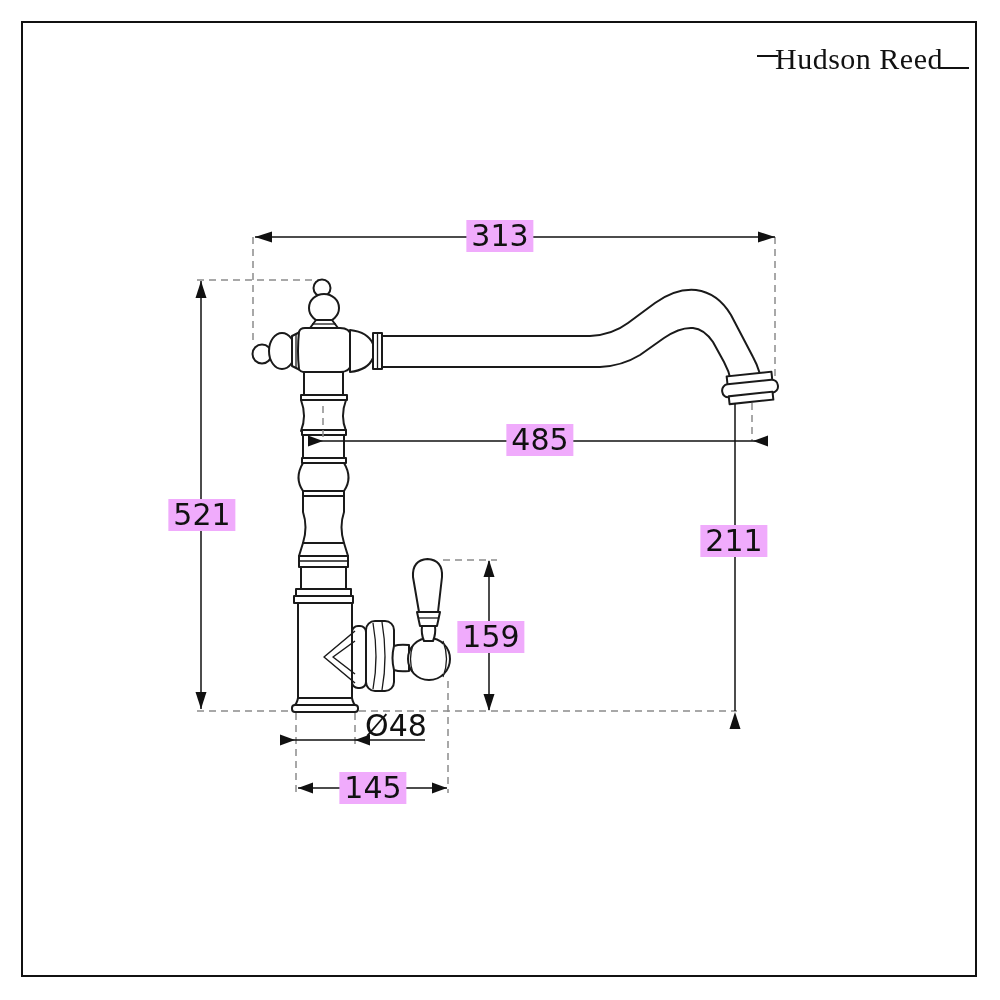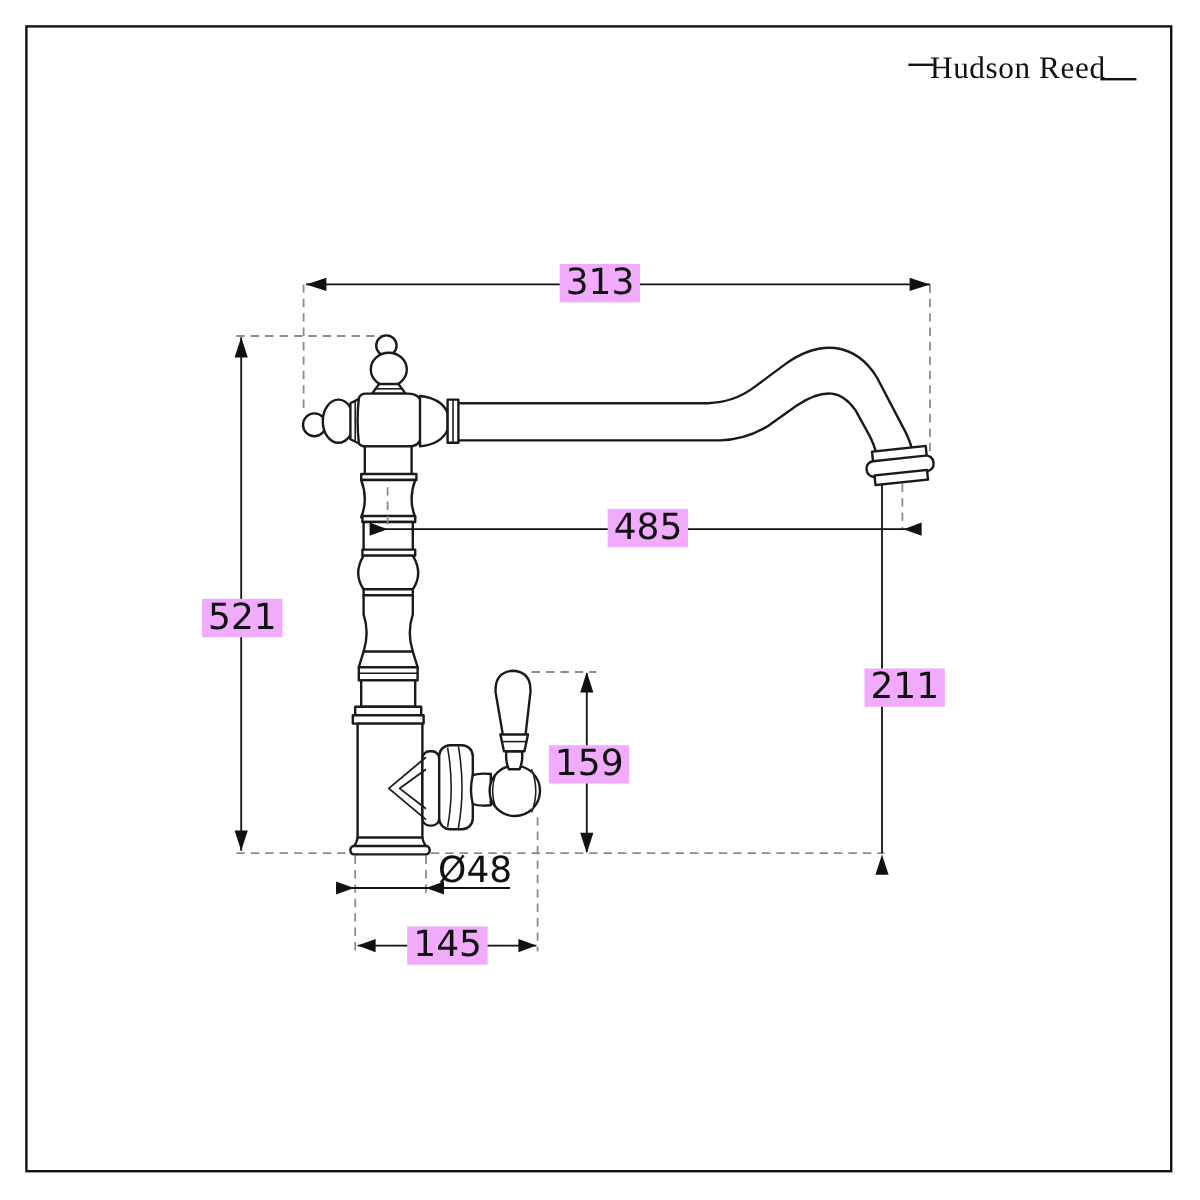--- a/index.html
+++ b/index.html
@@ -6,21 +6,21 @@
   .stage{
     position:relative;width:1000px;height:1000px;background:#fff;overflow:hidden;
     font-family:"DejaVu Sans","Liberation Sans",sans-serif;color:#111;
   }
   .frame{
     position:absolute;left:21px;top:21px;width:956px;height:956px;
     border:2px solid #111;box-sizing:border-box;
   }
   .logo{
     position:absolute;top:44px;left:757px;display:flex;align-items:center;
-    font-family:"Liberation Serif","DejaVu Serif",serif;font-size:26px;color:#111;
+    font-family:"Liberation Serif","DejaVu Serif",serif;font-size:30px;color:#111;
     white-space:nowrap;letter-spacing:0.5px;
   }
   .logo .word{line-height:1;}
   .logo .dash-left{width:21px;height:2px;background:#111;margin-right:-3px;transform:translateY(-3px);}
   .logo .dash-right{width:30px;height:2px;background:#111;margin-left:-4px;transform:translateY(9px);}
   svg.draw{position:absolute;left:0;top:0;}
   .dimlabel{
     position:absolute;transform:translate(-50%,-50%);
     font-size:30px;line-height:1;background:#f0abfc;padding:1px 5px;
     color:#111;white-space:nowrap;
@@ -148,18 +148,18 @@
       <polygon points="295,740 280,734.5 280,745.5"></polygon>
       <polygon points="355,740 370,734.5 370,745.5"></polygon>
       <polygon points="298,788 313,782.5 313,793.5"></polygon>
       <polygon points="447,788 432,782.5 432,793.5"></polygon>
     </g>
   </svg>
 
   <span class="dimlabel" style="left:500px;top:236px;">313</span>
   <span class="dimlabel" style="left:540px;top:440px;">485</span>
   <span class="dimlabel" style="left:202px;top:515px;">521</span>
-  <span class="dimlabel" style="left:734px;top:573px;margin-left:20px;">211</span>
+  <span class="dimlabel" style="left:734px;top:541px;">211</span>
   <span class="dimlabel" style="left:491px;top:637px;">159</span>
   <span class="dimlabel nobg" style="left:396px;top:726px;">Ø48</span>
   <span class="dimlabel" style="left:373px;top:788px;">145</span>
 
 </div>
 
 </body></html>

